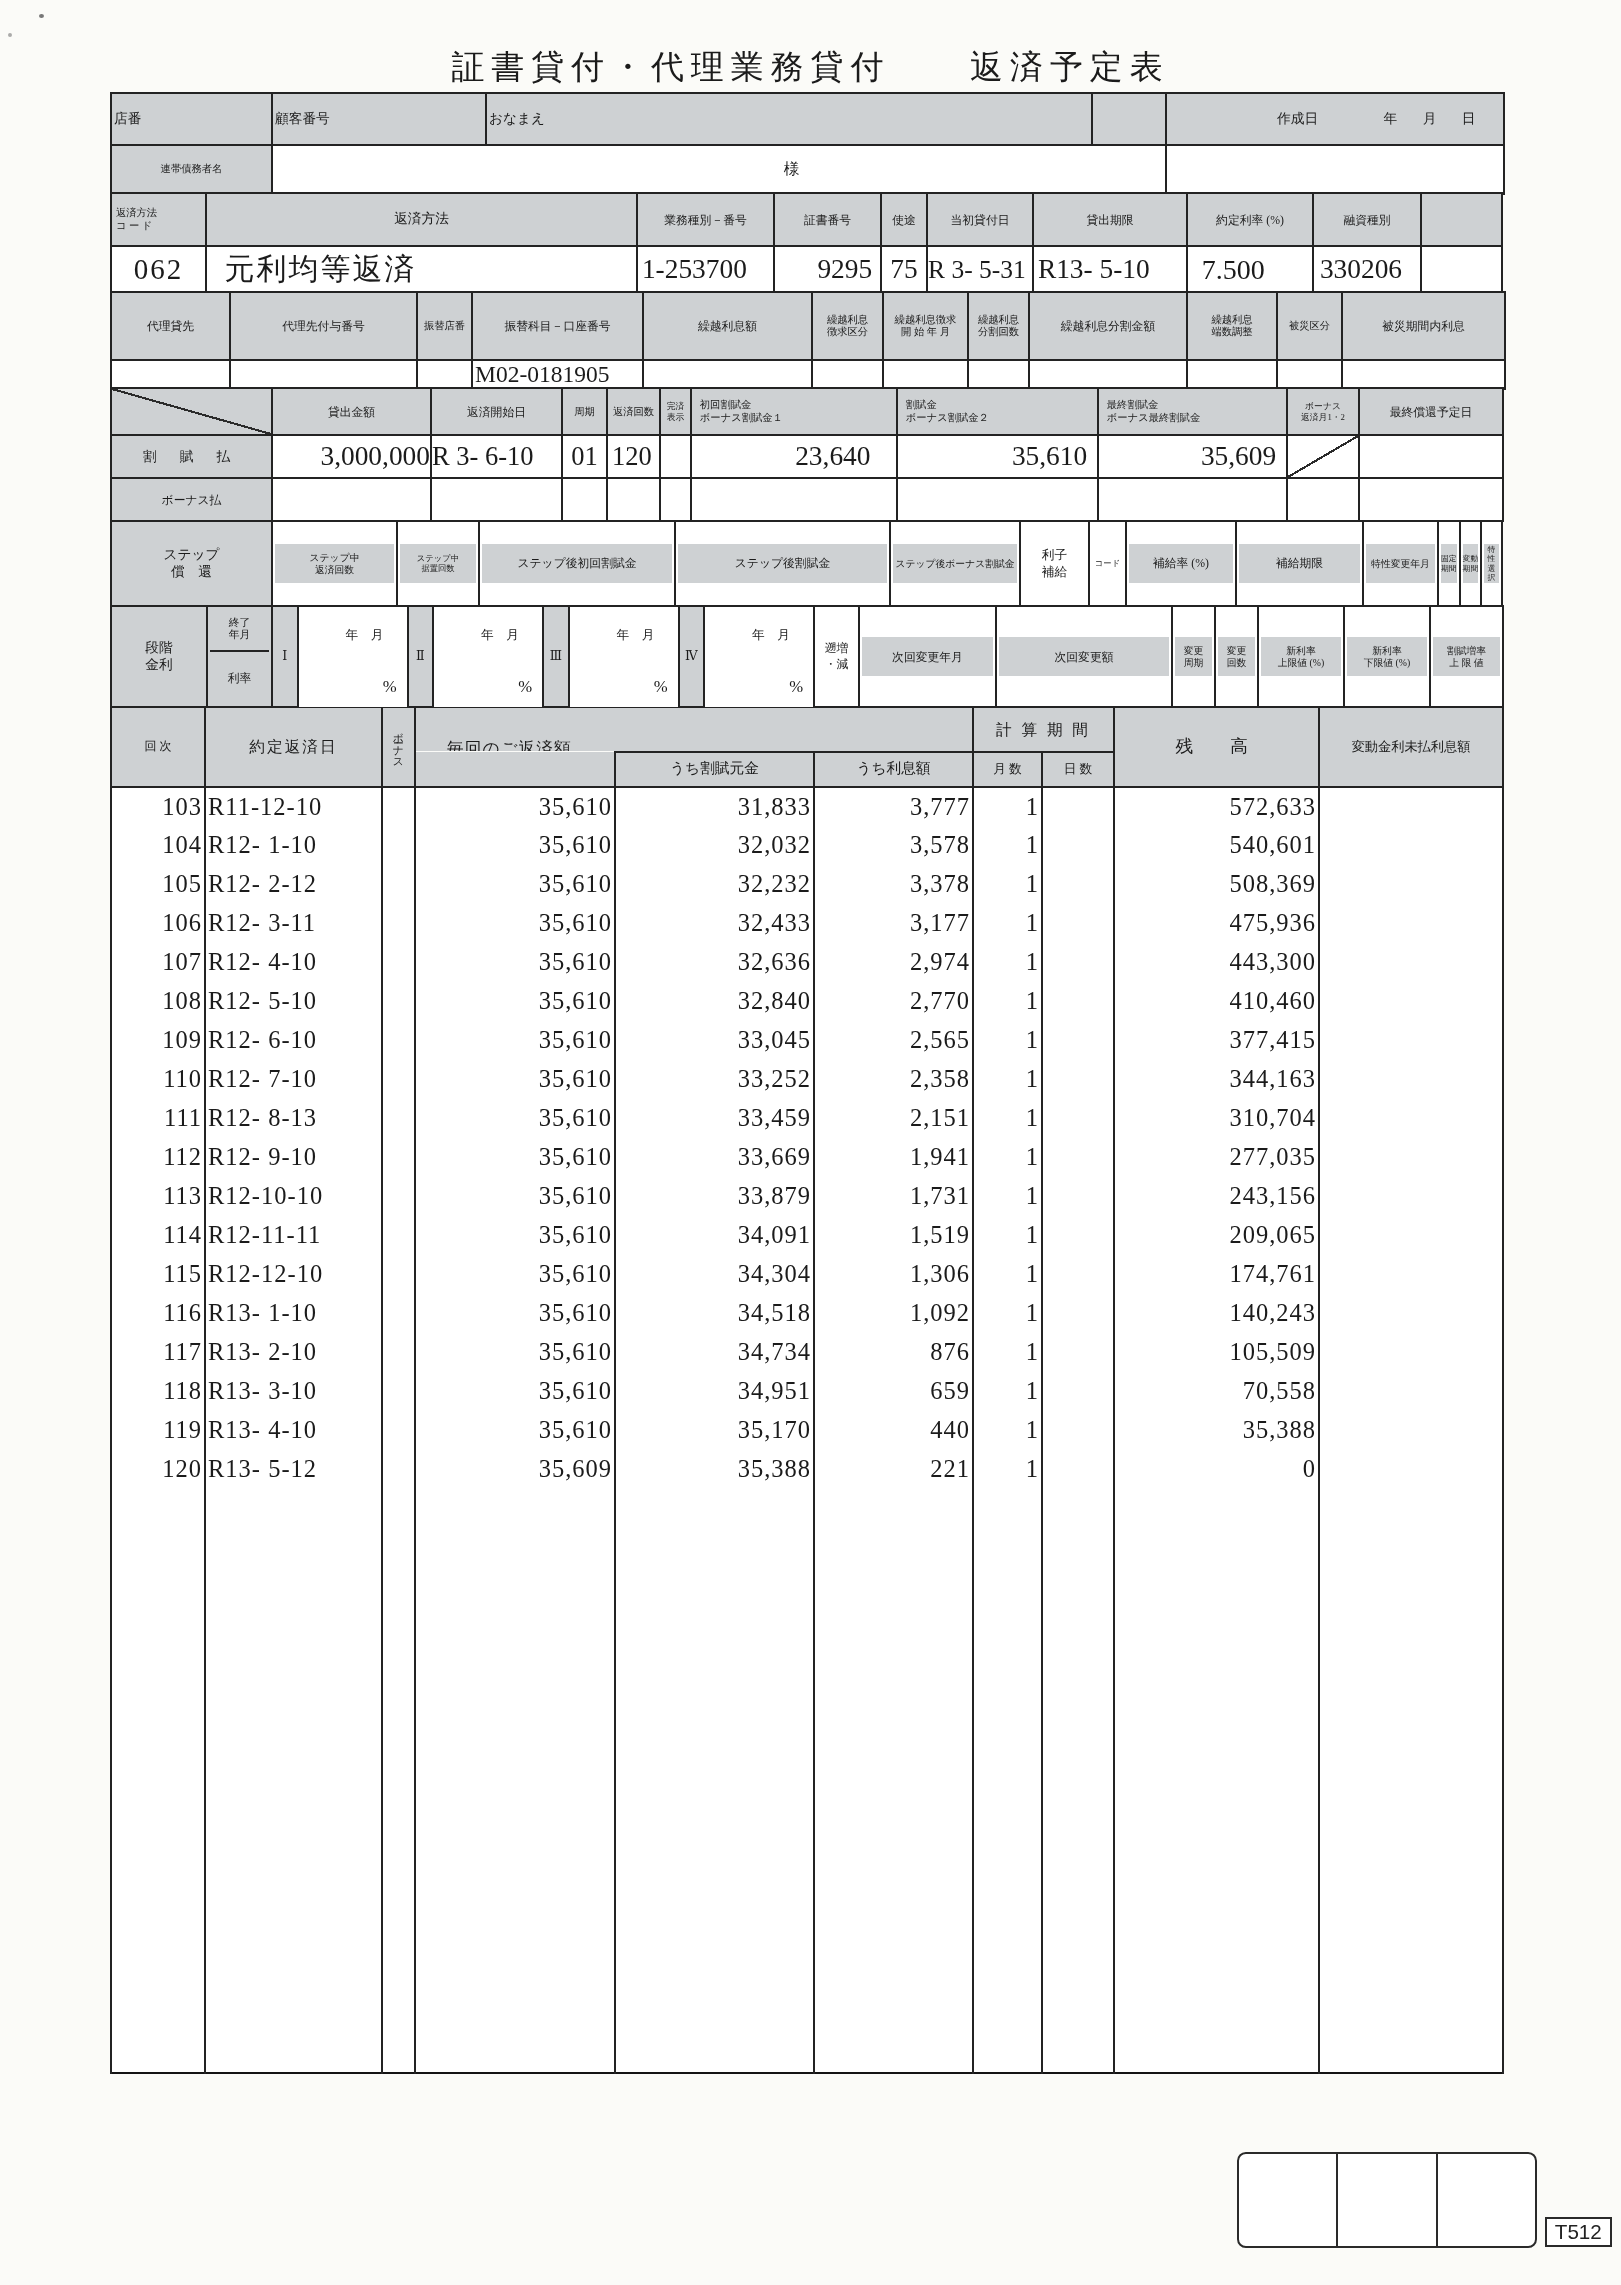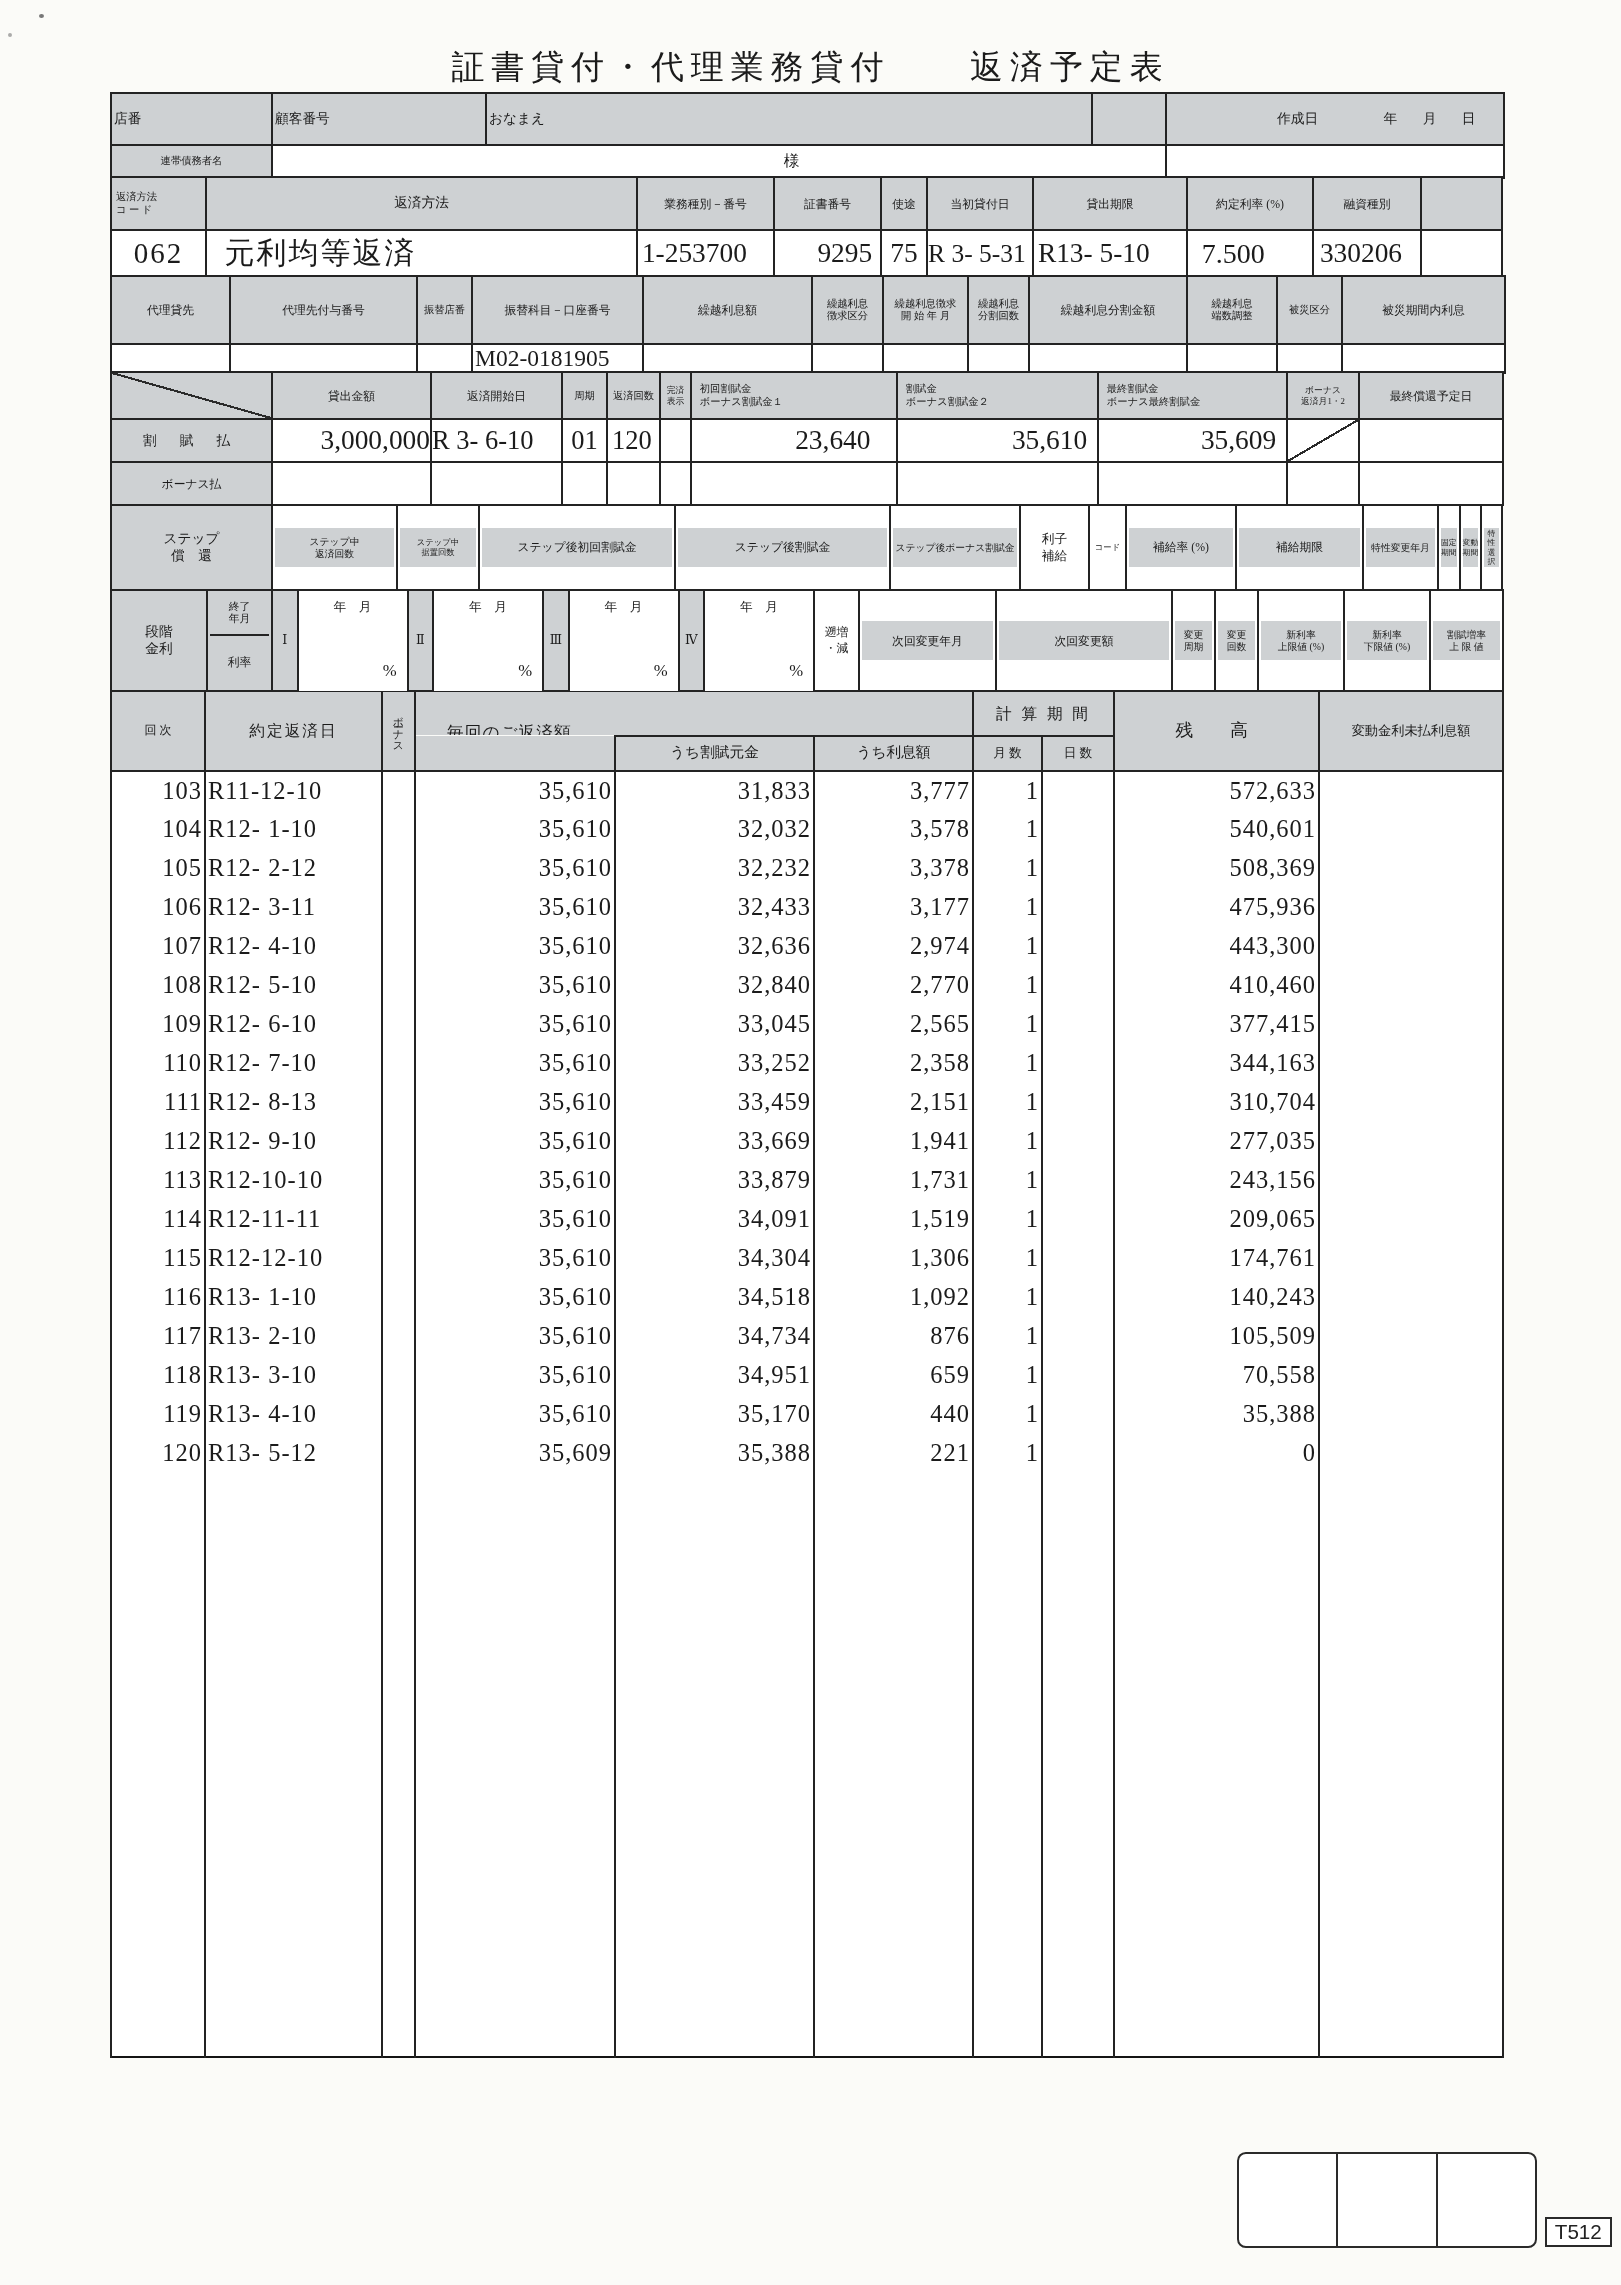--- a/index.html
+++ b/index.html
@@ -25,21 +25,21 @@
              font-size:11.8px;white-space:pre-line;text-align:center;line-height:1.2;}
   .split .slt{font-size:9.8px;}
   .split .sv{background:#fff;}
   .diag-back{background-color:#ced1d3;background-image:linear-gradient(to bottom left,
       transparent 48.8%, #2a2a2a 48.8%, #2a2a2a 51.2%, transparent 51.2%);}
   .diag-slash{background-color:#fff;background-image:linear-gradient(to bottom right,
       transparent 48.5%, #2a2a2a 48.5%, #2a2a2a 51.5%, transparent 51.5%);}
   .vtext{writing-mode:vertical-rl;text-orientation:upright;font-size:10.8px;line-height:1;
          letter-spacing:1px;display:inline-block;}
   .ymcell{position:relative;background:#fff;}
-  .ymcell .ym{position:absolute;top:8px;left:0;width:100%;text-align:center;font-size:12.7px;}
+  .ymcell .ym{position:absolute;top:20px;left:0;width:100%;text-align:center;font-size:12.7px;padding-left:12px;}
   .ymcell .pct{position:absolute;bottom:9.8px;right:9.8px;font-size:16.7px;}
   .stack{padding:0;background:#ced1d3;}
   .stack .s1{height:43px;border-bottom:2px solid #232323;display:flex;align-items:center;
              justify-content:center;font-size:10.8px;white-space:pre-line;text-align:center;line-height:1.15;}
   .stack .s2{height:55px;display:flex;align-items:center;justify-content:center;font-size:11.8px;}
   
   #sched th{background:#ced1d3;}
   #sched tbody td{border-top:none;border-bottom:none;background:#fff;font-size:24.5px;letter-spacing:1px;}
   .c-no{text-align:right;padding-right:11.8px;}
   .c-date{text-align:left;padding-left:9.8px;white-space:pre;letter-spacing:1.5px;}
@@ -79,21 +79,21 @@
         <td class="hd lft">顧客番号</td>
         <td class="hd lft">おなまえ</td>
         <td class="hd"></td>
         <td class="hd" colspan="2" style="padding:0">
           <div style="display:flex;justify-content:space-between;align-items:center;padding:0 21.6px 0 110px;height:100%">
             <span>作成日</span>
             <span style="letter-spacing:5.9px">年　月　日</span>
           </div>
         </td>
       </tr>
-      <tr style="height:33px">
+      <tr style="height:49px">
         <td class="hd hdt">連帯債務者名</td>
         <td class="val ctr" colspan="3" style="font-size:15.7px;padding-left:147px">様</td>
         <td class="val" colspan="2"></td>
       </tr>
     </tbody>
       </table>
 
     <table class="blk">
       <colgroup>
           <col style="width:95px">

